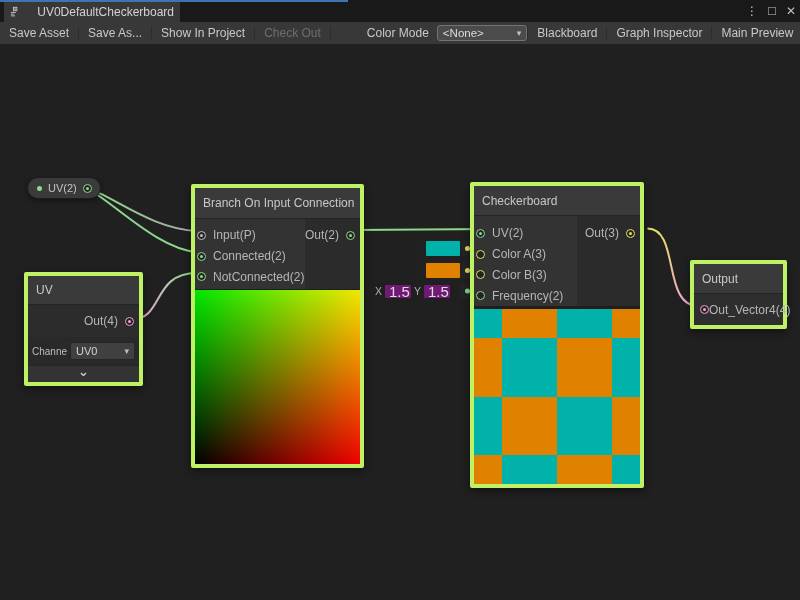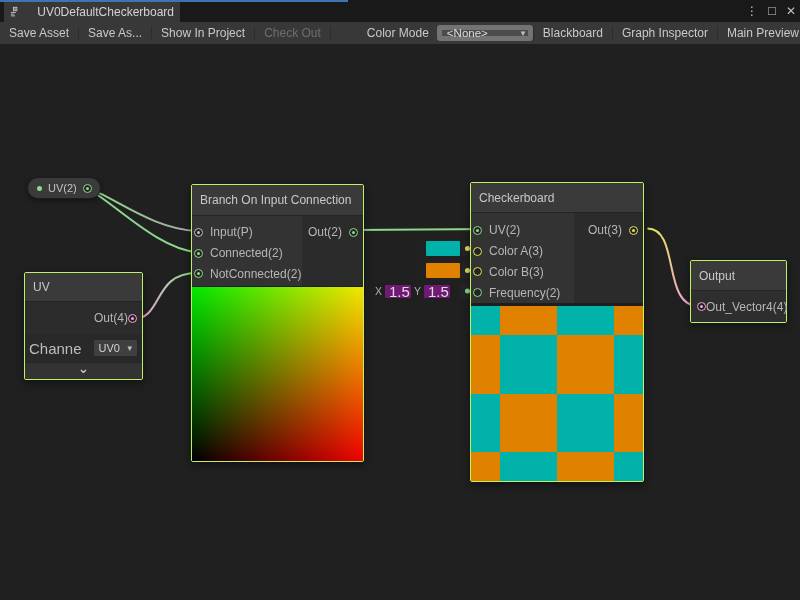--- a/index.html
+++ b/index.html
@@ -21,33 +21,33 @@
   .win-btn { color:#c0c0c0; font-size:12px; line-height:12px; cursor:default; }
   .win-btn.max { font-size:13px; }
 
   
   .toolbar { position:absolute; left:0; top:22px; width:800px; height:22px; background:#383838;
              display:flex; align-items:center; font-size:12px; color:#c9c9c9; }
   .tb-btn { display:flex; align-items:center; padding:0 9px; border-right:1px solid #2d2d2d; white-space:nowrap; }
   .tb-btn.disabled { color:#6e6e6e; }
   .tb-spacer { flex:0 0 28px; }
   .tb-label { display:flex; align-items:center; padding:0 8px; white-space:nowrap; }
-  .tb-dropdown { align-self:center; width:96px; height:16px; background:#4b4b4b; border:5px solid #737373;
+  .tb-dropdown { align-self:center; width:96px; height:16px; background:#4b4b4b; border:1px solid #737373;
                  border-radius:3px; display:flex; align-items:center; justify-content:space-between;
                  padding:0 5px; color:#dcdcdc; font-size:11.5px;gap:33px; }
   .tb-right { margin-left:auto; display:flex; }
   .tb-right .tb-btn { border-right:none; border-left:1px solid #2d2d2d; }
   .dd-arrow { font-size:9px; color:#c0c0c0; }
 
   
   .canvas { position:absolute; left:0; top:44px; width:800px; height:556px; background:#202020; }
   .edges { position:absolute; left:0; top:0; width:800px; height:600px; pointer-events:none; }
 
   
-  .node { position:absolute; background:#be185d; border:1px solid #bef264; border-radius:2px;
+  .node { position:absolute; background:#be185d; border:4px solid #bef264; border-radius:2px;
           box-shadow:0 3px 8px rgba(0,0,0,.45); }
   .node-title { background:#3a3a3a; border-bottom:1px solid #242424; color:#c8c8c8;
                 font-size:12px; display:flex; align-items:center; padding:0 8px; white-space:nowrap; }
   .port { width:9px; height:9px; border-radius:50%; border:1px solid var(--c,#888);
           background:#232323; position:relative; flex:0 0 9px; }
   .port.connected::after { content:""; position:absolute; inset:2px; border-radius:50%; background:var(--c); }
   .p-green  { --c:var(--port-green); }
   .p-yellow { --c:var(--port-yellow); }
   .p-pink   { --c:var(--port-pink); }
   .p-gray   { --c:var(--port-gray); }
@@ -69,26 +69,26 @@
   .branch-in { width:110px; background:#333333; padding-top:6px; }
   .branch-out { flex:1; background:#2b2b2b; padding-top:6px; }
   .preview { width:100%; height:175px; border-top:1px solid #1c1c1c; }
   .uv-gradient { background:linear-gradient(to top, #000, #00e800), linear-gradient(to right, #000, #f00000);
                  background-blend-mode:screen; }
 
   
   .node-uv { left:24px; top:272px; width:119px; }
   .node-uv .node-title { height:29px; }
   .uv-out-row { height:32px; background:#2c2c2c; display:flex; align-items:center;
-                justify-content:flex-end; padding-right:5px; }
+                justify-content:flex-end; gap:7px; padding-right:5px; }
   .uv-channel-row { height:28px; background:#292929; display:flex; align-items:center; padding:0 4px; gap:3px; }
-  .channel-label { font-size:15px; color:#bdbdbd; white-space:nowrap; overflow:hidden; }
+  .channel-label { font-size:10px; color:#bdbdbd; white-space:nowrap; overflow:hidden; }
   .channel-dd { flex:1; height:18px; background:#404040; border:1px solid #262626; border-radius:2px;
                 display:flex; align-items:center; justify-content:space-between; padding:0 5px;
-                font-size:11px; color:#d2d2d2;margin-left:8px; }
+                font-size:11px; color:#d2d2d2; }
   .collapse-row { height:17px; background:#333333; border-top:1px solid #262626;
                   display:flex; align-items:center; justify-content:center; }
   .collapse-chevron { color:#cfcfcf; font-size:13px; line-height:10px; font-weight:bold; margin-top:-4px; }
 
   
   .node-checker { left:470px; top:182px; width:174px; }
   .node-checker .node-title { height:30px; }
   .checker-body { display:flex; height:90px; }
   .checker-in { width:103px; background:#333333; padding-top:7px; }
   .checker-out { flex:1; background:#2b2b2b; padding-top:7px; }

